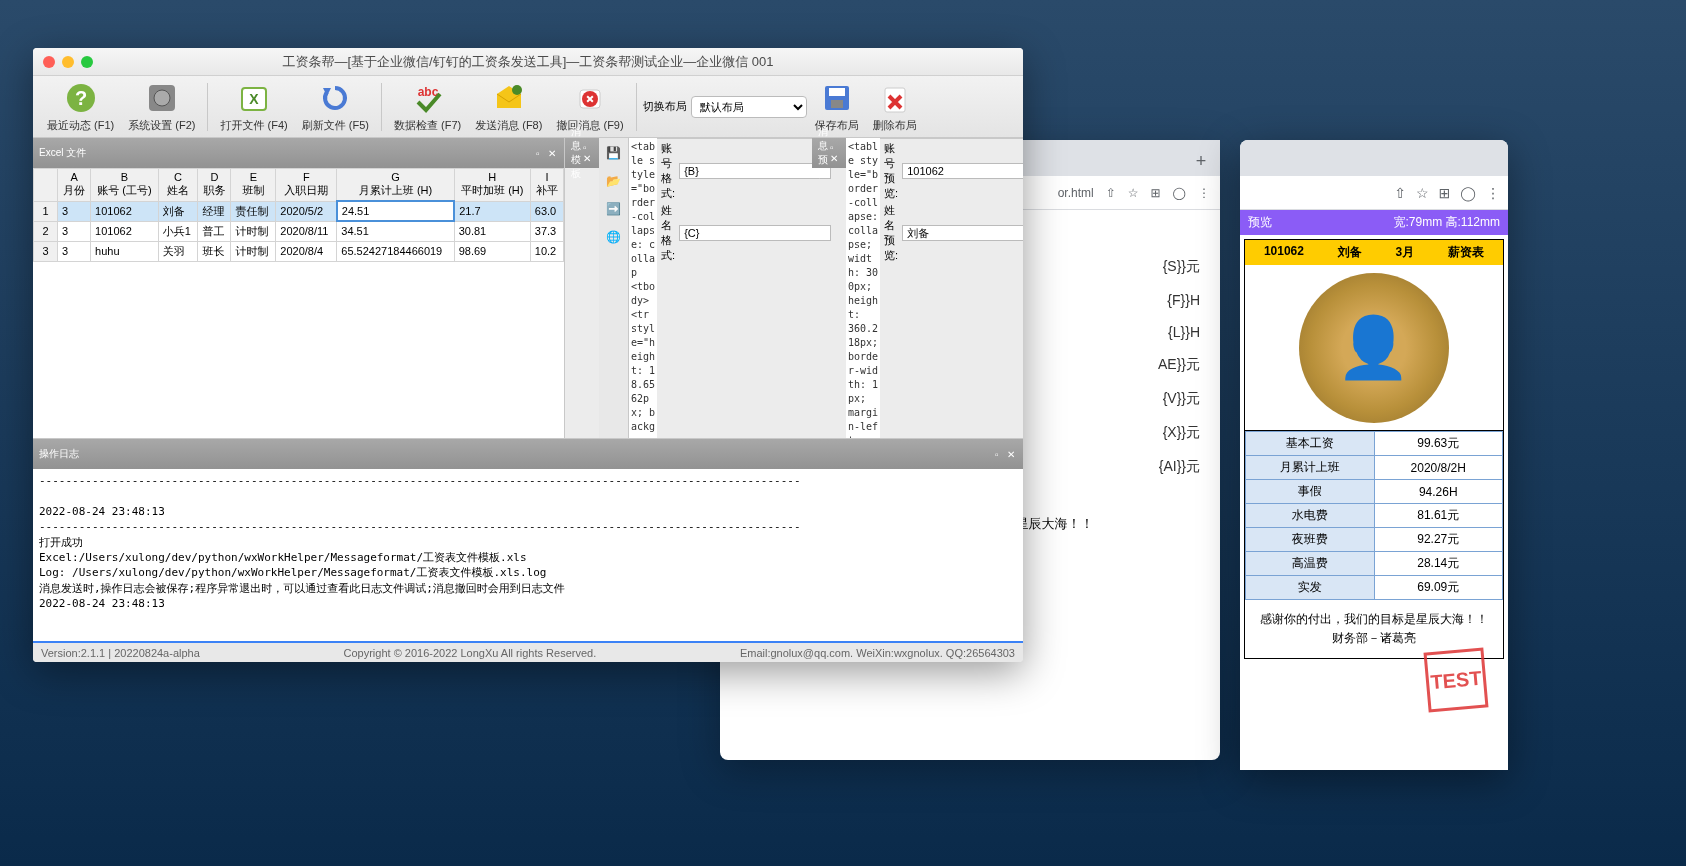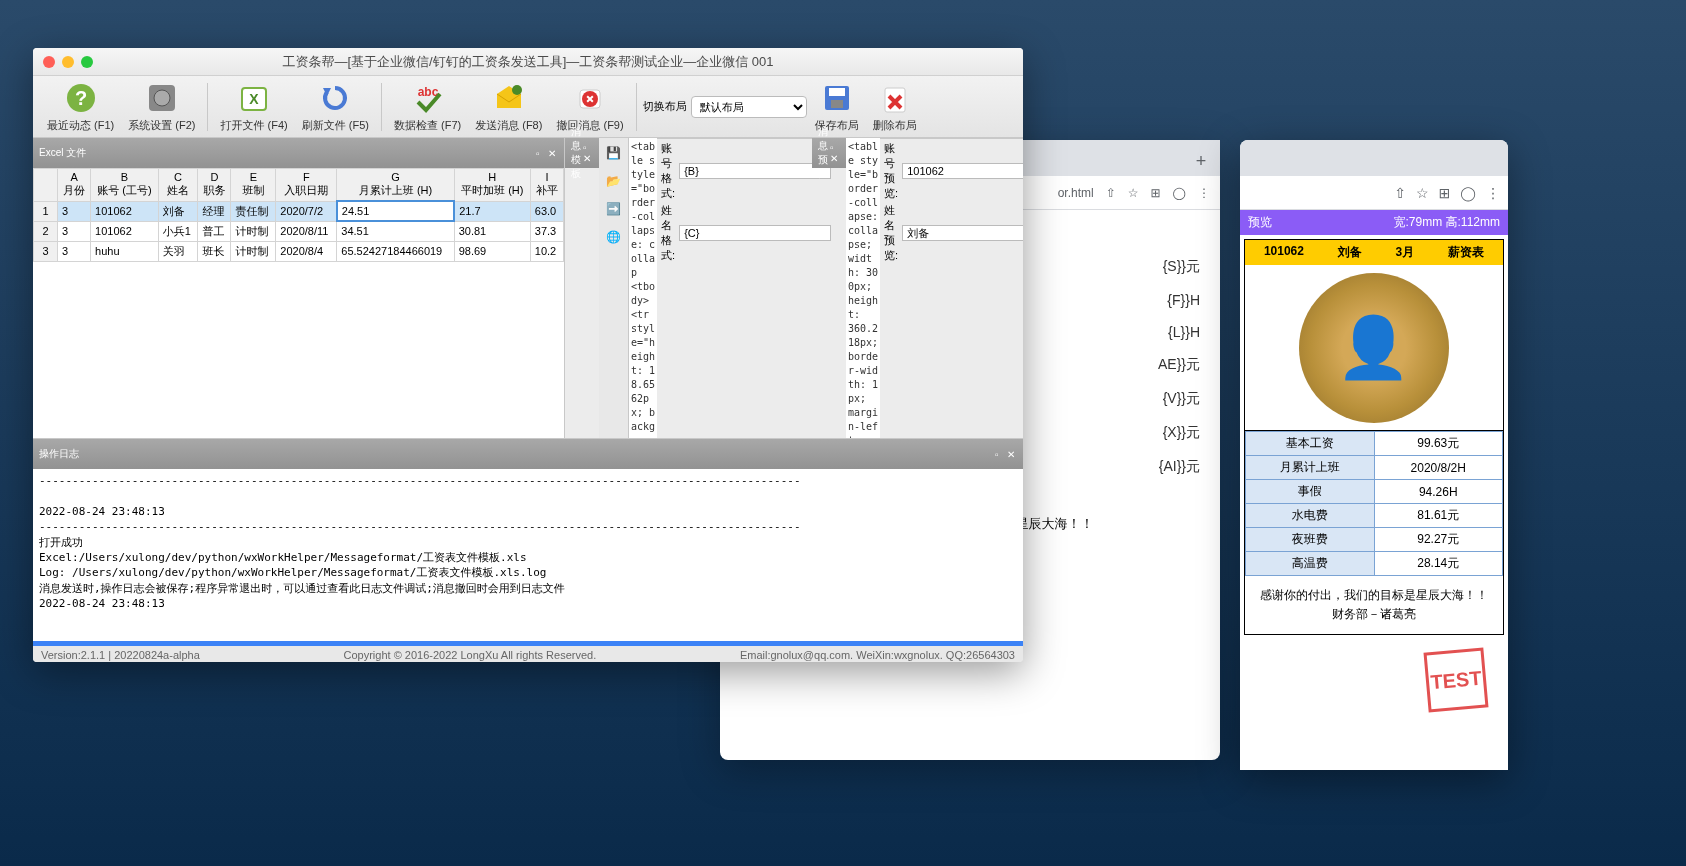--- a/index.html
+++ b/index.html
@@ -41,21 +41,21 @@
 .sidebar-icons span { width: 22px; height: 22px; display: flex; align-items: center; justify-content: center; cursor: pointer; }
 .panel-body { display: flex; flex: 1; }
 .text-content { flex: 1; background: #fff; font-family: Menlo, monospace; font-size: 10px; padding: 2px; overflow: hidden; line-height: 1.4; word-break: break-all; color: #333; }
 .panel-footer { background: #ececec; padding: 2px 4px; display: flex; flex-direction: column; gap: 2px; border-top: 1px solid #c8c8c8; }
 .footer-row { display: flex; align-items: center; gap: 4px; font-size: 11px; }
 .footer-row input { flex: 1; border: 1px solid #bbb; padding: 1px 4px; font-size: 11px; background: #fff; }
 
 .log-panel { border-top: 1px solid #c8c8c8; }
 .log-body { background: #fff; height: 172px; padding: 4px 6px; font-size: 11px; overflow: auto; font-family: monospace; line-height: 1.4; }
 
-.statusbar { height: 22px; background: #e8e8e8; border-top: 5px solid #3b82f6; display: flex; align-items: center; justify-content: space-between; padding: 0 8px; font-size: 11px; color: #666; }
+.statusbar { height: 22px; background: #e8e8e8; border-top: 2px solid #3b82f6; display: flex; align-items: center; justify-content: space-between; padding: 0 8px; font-size: 11px; color: #666; }
 
 
 .browser2 { position: absolute; left: 720px; top: 140px; width: 500px; height: 620px; background: #fff; box-shadow: 0 10px 40px rgba(0,0,0,0.3); border-radius: 8px; z-index: -1; }
 .browser2-tabs { height: 36px; background: #dee1e6; display: flex; align-items: flex-end; padding: 0 8px; }
 .browser2-tab { width: 22px; height: 22px; margin-left: auto; margin-bottom: 4px; display: flex; align-items: center; justify-content: center; color: #5f6368; font-size: 18px; }
 .browser2-body { padding: 40px 20px 20px; font-size: 14px; }
 .browser2-body .row { padding: 8px 0; text-align: right; color: #333; }
 .browser2-footer { text-align: center; font-size: 13px; padding: 10px; line-height: 1.6; }
 .seal-text { font-size: 11px; padding: 4px 10px; }
 
@@ -231,21 +231,21 @@
                 <th>H<br>平时加班 (H)</th>
                 <th>I<br>补平</th>
               </tr>
               <tr class="selected">
                 <td class="rowh">1</td>
                 <td class="">3</td>
                 <td class="">101062</td>
                 <td class="">刘备</td>
                 <td class="">经理</td>
                 <td class="">责任制</td>
-                <td class="">2020/7/2</td>
+                <td class="">2020/5/2</td>
                 <td class="active">24.51</td>
                 <td class="">21.7</td>
                 <td class="">63.0</td>
               </tr>
               <tr class="">
                 <td class="rowh">2</td>
                 <td class="">3</td>
                 <td class="">101062</td>
                 <td class="">小兵1</td>
                 <td class="">普工</td>
@@ -405,20 +405,24 @@
             <td>81.61元</td>
           </tr>
           <tr>
             <td>夜班费</td>
             <td>92.27元</td>
           </tr>
           <tr>
             <td>高温费</td>
             <td>28.14元</td>
           </tr>
+          <tr>
+            <td>实发</td>
+            <td>69.09元</td>
+          </tr>
         </tbody>
       </table>
     <div class="pc-footer">
       <div>感谢你的付出，我们的目标是星辰大海！！</div>
       <div>财务部－诸葛亮</div>
     </div>
   </div>
   <div class="stamp">TEST</div>
 </div>
 

